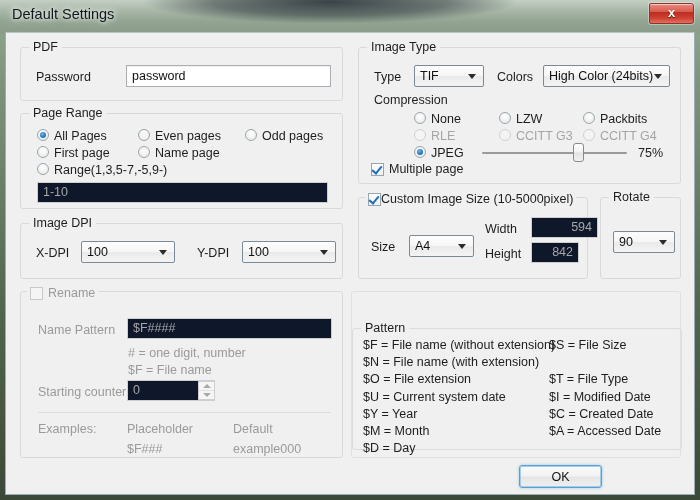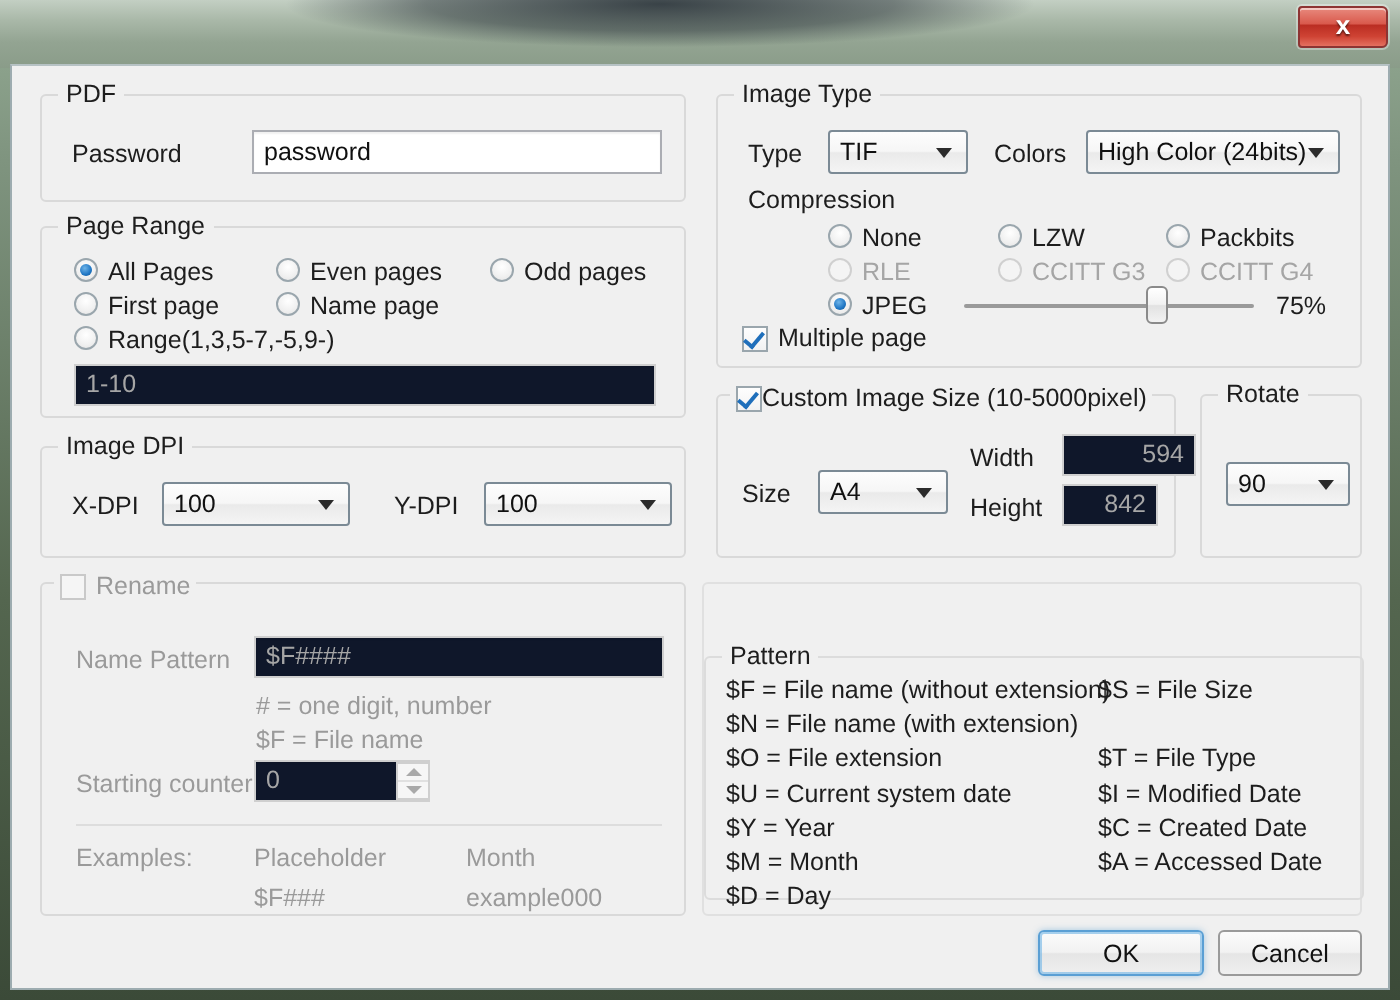--- a/index.html
+++ b/index.html
@@ -296,20 +296,21 @@
   }
 </style>
 </head>
 <body>
 
 <div id="window">
 
   <div id="frame-glass"></div>
 
   <div id="titlebar">
+    <div id="title-text">Default Settings</div>
     <div id="close-button">
       <div class="x">x</div>
     </div>
   </div>
 
   <div id="client">
 
     <div class="group" style="left:14px; top:14px; width:323px; height:54px;">
       <div class="legend">PDF</div>
       <div class="lbl" style="left:15px; top:22px;">Password</div>
@@ -366,21 +367,21 @@
           </div>
         <div class="sb down">
             <i></i>
           </div>
       </div>
 
       <div class="hrule" style="left:17px; top:120px; width:293px;"></div>
 
       <div class="lbl disabled" style="left:17px; top:130px;">Examples:</div>
       <div class="lbl disabled" style="left:106px; top:130px;">Placeholder</div>
-      <div class="lbl disabled" style="left:212px; top:130px;">Month</div>
+      <div class="lbl disabled" style="left:212px; top:130px;">Default</div>
 
       <div class="lbl disabled" style="left:106px; top:150px;">$F###</div>
       <div class="lbl disabled" style="left:212px; top:150px;">example000</div>
     </div>
 
     <div class="group" style="left:352px; top:14px; width:323px; height:137px;">
       <div class="legend">Image Type</div>
 
       <div class="lbl" style="left:15px; top:22px;">Type</div>
       <div class="combo" style="left:55px; top:17px; width:70px; height:22px;">
@@ -453,16 +454,15 @@
 
         <div class="pattern-line" style="left:196px; top:9px;">$S = File Size</div>
         <div class="pattern-line" style="left:196px; top:43px;">$T = File Type</div>
         <div class="pattern-line" style="left:196px; top:61px;">$I  = Modified Date</div>
         <div class="pattern-line" style="left:196px; top:78px;">$C = Created Date</div>
         <div class="pattern-line" style="left:196px; top:95px;">$A = Accessed Date</div>
       </div>
     </div>
 
     <div class="btn default" style="left:513px; top:432px; width:83px; height:23px;">OK</div>
-    <div class="btn" style="left:603px; top:432px; width:72px; height:23px;">Cancel</div>
 
   </div>
 </div>
 
 </body></html>

